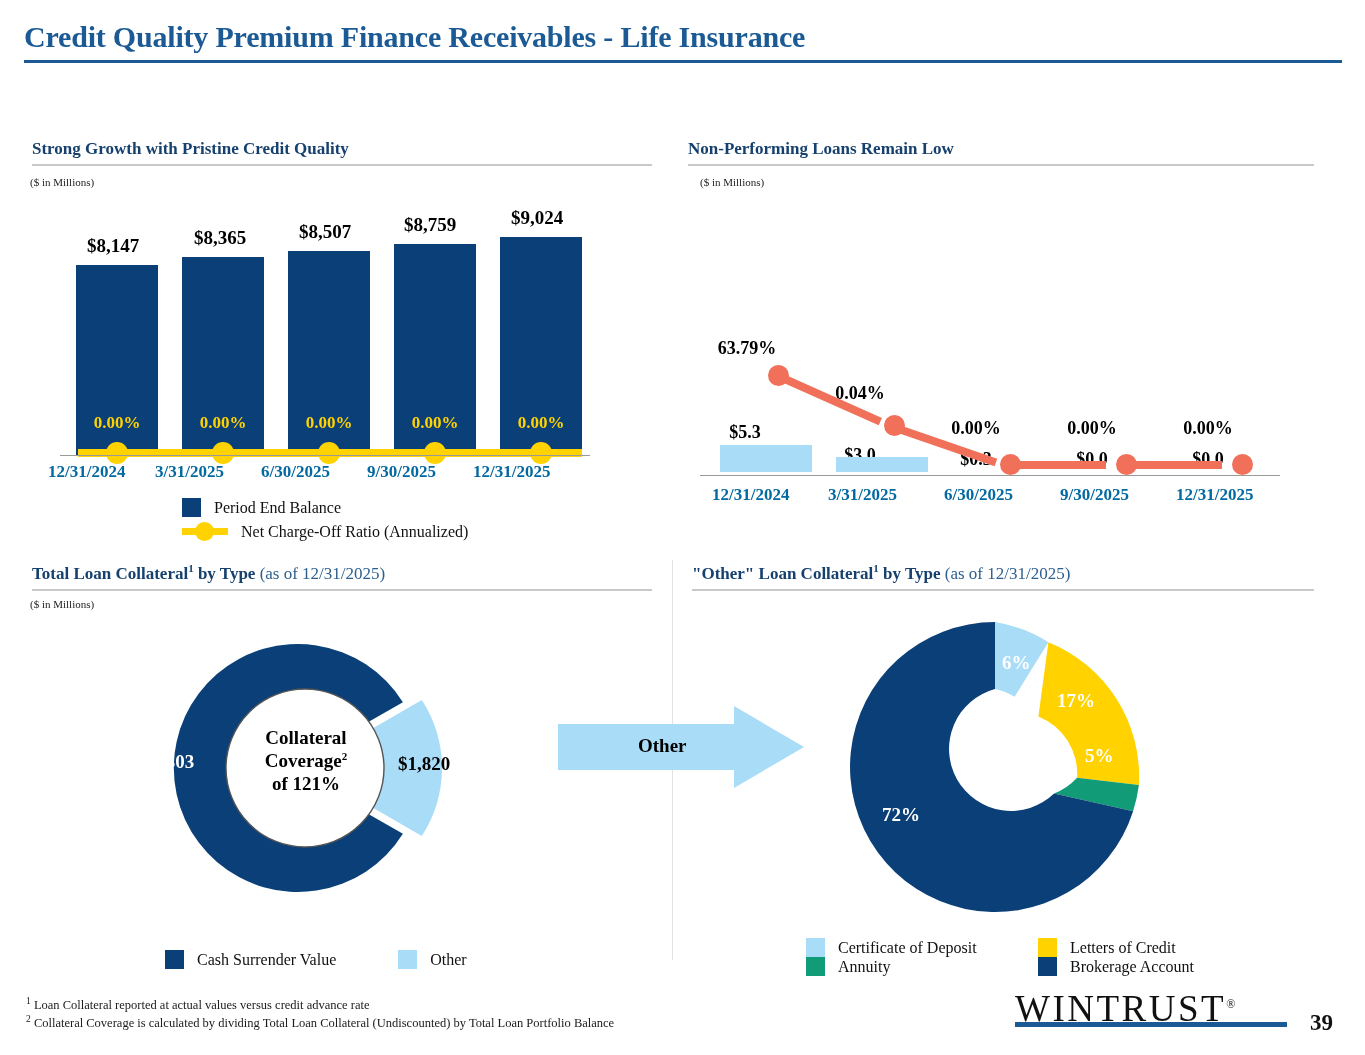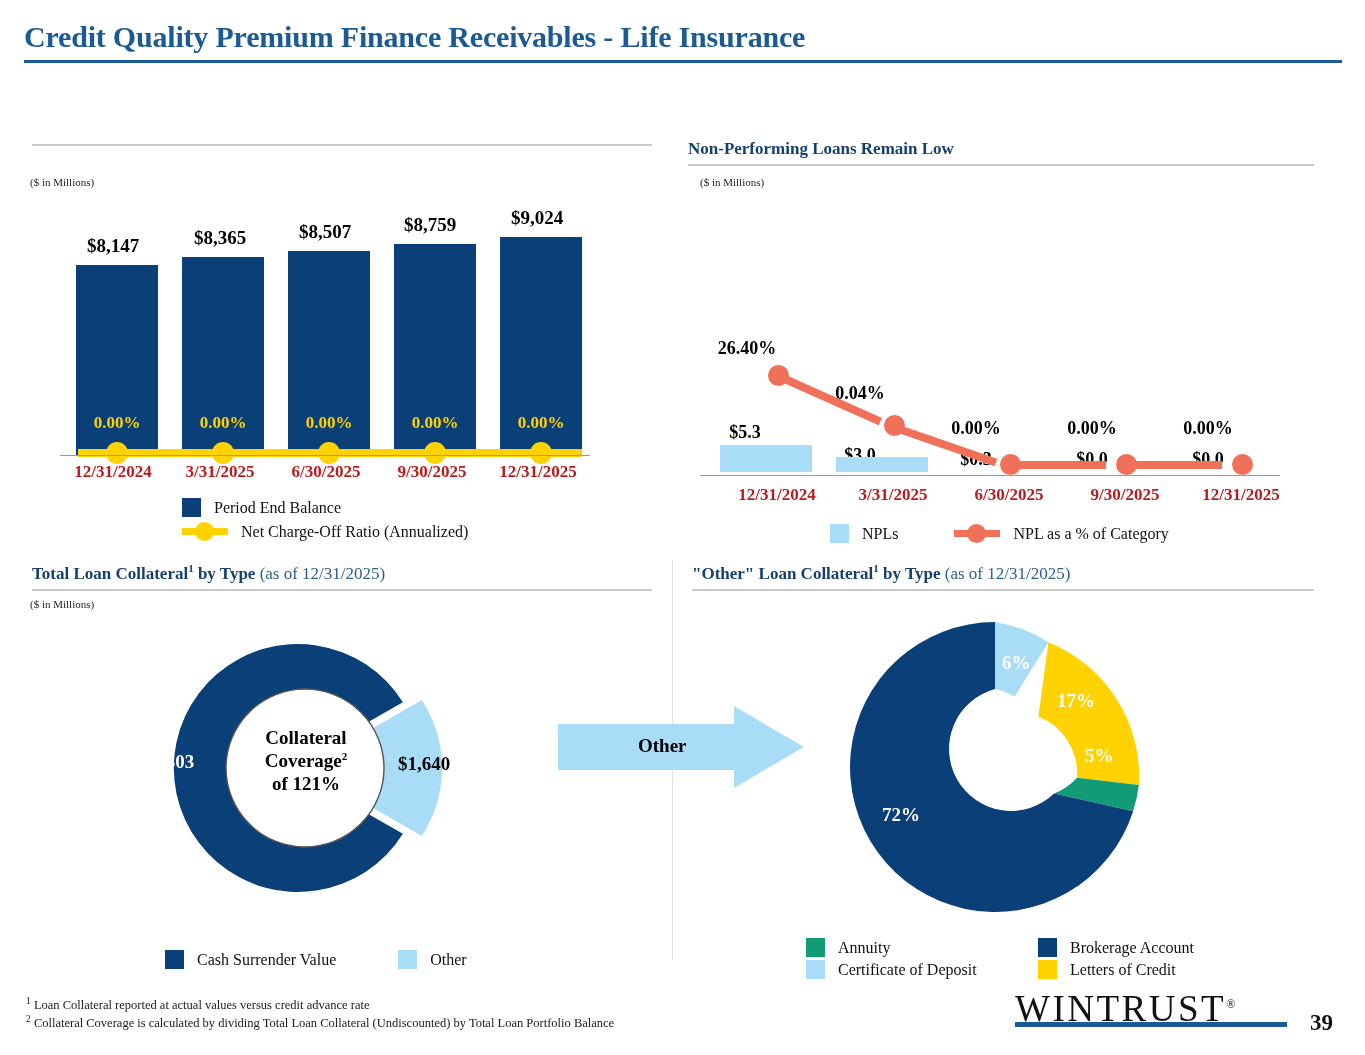--- a/index.html
+++ b/index.html
@@ -43,22 +43,22 @@
   .bar-label{
     position:absolute;width:130px;text-align:center;font-size:19px;
     font-weight:bold;color:#000;
   }
   .bar-inlabel{
     position:absolute;width:130px;text-align:center;font-size:17px;
     font-weight:bold;color:#ffd200;
   }
   .axisline{position:absolute;height:1px;background:#9a9a9a;}
   .xtick{
-    position:absolute;width:130px;text-align:center;font-size:17px;
-    font-weight:bold;color:#b91c1c;
+    position:absolute;width:130px;font-size:17px;
+    font-weight:bold;color:#0369a1;
   }
   .nco-seg{position:absolute;height:8px;background:#ffd200;}
   .nco-dot{
     position:absolute;width:22px;height:22px;border-radius:50%;background:#ffd200;
   }
 
   
   .legend{position:absolute;font-size:16px;color:#111;}
   .legend-row{display:flex;align-items:center;margin-bottom:5px;}
   .swatch{width:19px;height:19px;margin-right:13px;flex:0 0 auto;}
@@ -112,20 +112,21 @@
 </style>
 </head>
 <body>
 
 <div class="slide">
 
   <div class="title">Credit Quality Premium Finance Receivables - Life Insurance</div>
   <div class="title-rule"></div>
 
   <div class="panel-head" style="left:32px;top:139px;width:620px;">
+    <div class="h">Strong Growth with Pristine Credit Quality</div>
     <div class="rule"></div>
   </div>
   <div class="units" style="left:30px;top:176px;">($ in Millions)</div>
 
   <div class="panel-head" style="left:688px;top:139px;width:626px;">
     <div class="h">Non-Performing Loans Remain Low</div>
     <div class="rule"></div>
   </div>
   <div class="units" style="left:700px;top:176px;">($ in Millions)</div>
 
@@ -193,21 +194,21 @@
       <span class="lineswatch">
           <i></i>
           <b></b>
         </span>
       <span>Net Charge-Off Ratio (Annualized)</span>
     </div>
   </div>
 
   <div class="chart" style="left:700px;top:330px;width:600px;height:145px;">
 
-    <div class="npl-pct" style="left:-18px;top:8px;">26.40%</div>
+    <div class="npl-pct" style="left:-18px;top:8px;">63.79%</div>
     <div class="npl-pct" style="left:95px;top:53px;">0.04%</div>
     <div class="npl-pct" style="left:211px;top:88px;">0.00%</div>
     <div class="npl-pct" style="left:327px;top:88px;">0.00%</div>
     <div class="npl-pct" style="left:443px;top:88px;">0.00%</div>
 
     <div class="npl-val" style="left:-20px;top:92px;">$5.3</div>
     <div class="npl-val" style="left:95px;top:115px;">$3.0</div>
     <div class="npl-val" style="left:211px;top:119px;">$0.3</div>
     <div class="npl-val" style="left:327px;top:119px;">$0.0</div>
     <div class="npl-val" style="left:443px;top:119px;">$0.0</div>
@@ -228,31 +229,20 @@
 
     <div class="axisline" style="left:0px;top:145px;width:580px;"></div>
   </div>
 
   <div class="xtick" style="left:712px;top:485px;">12/31/2024</div>
   <div class="xtick" style="left:828px;top:485px;">3/31/2025</div>
   <div class="xtick" style="left:944px;top:485px;">6/30/2025</div>
   <div class="xtick" style="left:1060px;top:485px;">9/30/2025</div>
   <div class="xtick" style="left:1176px;top:485px;">12/31/2025</div>
 
-  <div class="legend" style="left:830px;top:524px;">
-    <div class="legend-row" style="margin-bottom:0;">
-      <span class="swatch" style="background:#a9dcf7;"></span>
-      <span style="margin-right:56px;">NPLs</span>
-      <span class="lineswatch red">
-          <i></i>
-          <b></b>
-        </span>
-      <span>NPL as a % of Category</span>
-    </div>
-  </div>
 
   <div class="panel-head" style="left:32px;top:562px;width:620px;">
     <div class="h"><span>Total Loan Collateral</span><sup style="font-size:11px">1</sup><span> by Type </span><span class="sub">(as of 12/31/2025)</span></div>
     <div class="rule"></div>
   </div>
   <div class="units" style="left:30px;top:598px;">($ in Millions)</div>
 
   <div class="panel-head" style="left:692px;top:562px;width:622px;">
     <div class="h"><span>"Other" Loan Collateral</span><sup style="font-size:11px">1</sup><span> by Type </span><span class="sub">(as of 12/31/2025)</span></div>
     <div class="rule"></div>
@@ -276,21 +266,21 @@
 
         <path transform="translate(14,0)" d="M 277.8 92.1
                  A 124 124 0 0 1 277.8 227.9
                  L 218.6 193.8
                  A 56 56 0 0 0 218.6 126.2 Z" fill="#a9dcf7"></path>
 
         <circle cx="175" cy="160" r="79" fill="#ffffff" stroke="#555" stroke-width="1.4"></circle>
       </g>
     </svg>
     <div class="pielabel" style="left:12px;top:143px;">$9,303</div>
-    <div class="pielabel dark" style="left:268px;top:145px;">$1,640</div>
+    <div class="pielabel dark" style="left:268px;top:145px;">$1,820</div>
     <div class="donut-center-text" style="left:98px;top:118px;width:156px;">
       <div>Collateral</div>
       <div><span>Coverage</span><sup style="font-size:11px">2</sup></div>
       <div>of 121%</div>
     </div>
   </div>
 
   <div class="legend" style="left:165px;top:950px;">
     <div class="legend-row" style="margin-bottom:6px;">
       <span class="swatch" style="background:#0a3f78;"></span>
@@ -320,32 +310,32 @@
         <path d="M 288.1 199.3 A 145 145 0 1 1 150 10 L 150 77 A 62 62 0 1 0 209.1 181.5 Z" fill="#0a3f78"></path>
       </g>
     </svg>
     <div class="pielabel" style="left:157px;top:40px;">6%</div>
     <div class="pielabel" style="left:212px;top:78px;">17%</div>
     <div class="pielabel" style="left:240px;top:133px;">5%</div>
     <div class="pielabel" style="left:37px;top:192px;">72%</div>
   </div>
 
   <div class="legend" style="left:806px;top:938px;">
+    <div class="legend-row" style="margin-bottom:0;">
+      <span class="swatch" style="background:#a9dcf7;"></span>
+      <span style="width:200px;display:inline-block;">Certificate of Deposit</span>
+      <span class="swatch" style="background:#ffd200;"></span>
+      <span>Letters of Credit</span>
+    </div>
     <div class="legend-row" style="margin-bottom:3px;">
       <span class="swatch" style="background:#129b77;"></span>
       <span style="width:200px;display:inline-block;">Annuity</span>
       <span class="swatch" style="background:#0a3f78;"></span>
       <span>Brokerage Account</span>
     </div>
-    <div class="legend-row" style="margin-bottom:0;">
-      <span class="swatch" style="background:#a9dcf7;"></span>
-      <span style="width:200px;display:inline-block;">Certificate of Deposit</span>
-      <span class="swatch" style="background:#ffd200;"></span>
-      <span>Letters of Credit</span>
-    </div>
   </div>
 
   <div class="foot" style="top:996px;"><sup>1</sup><span> Loan Collateral reported at actual values versus credit advance rate</span></div>
   <div class="foot" style="top:1014px;"><sup>2</sup><span> Collateral Coverage is calculated by dividing Total Loan Collateral (Undiscounted) by Total Loan Portfolio Balance</span></div>
 
   <div class="logo">
     <div class="word"><span>WINTRUST</span><span class="reg">®</span></div>
     <div class="bar"></div>
   </div>
   <div class="pageno">39</div>

